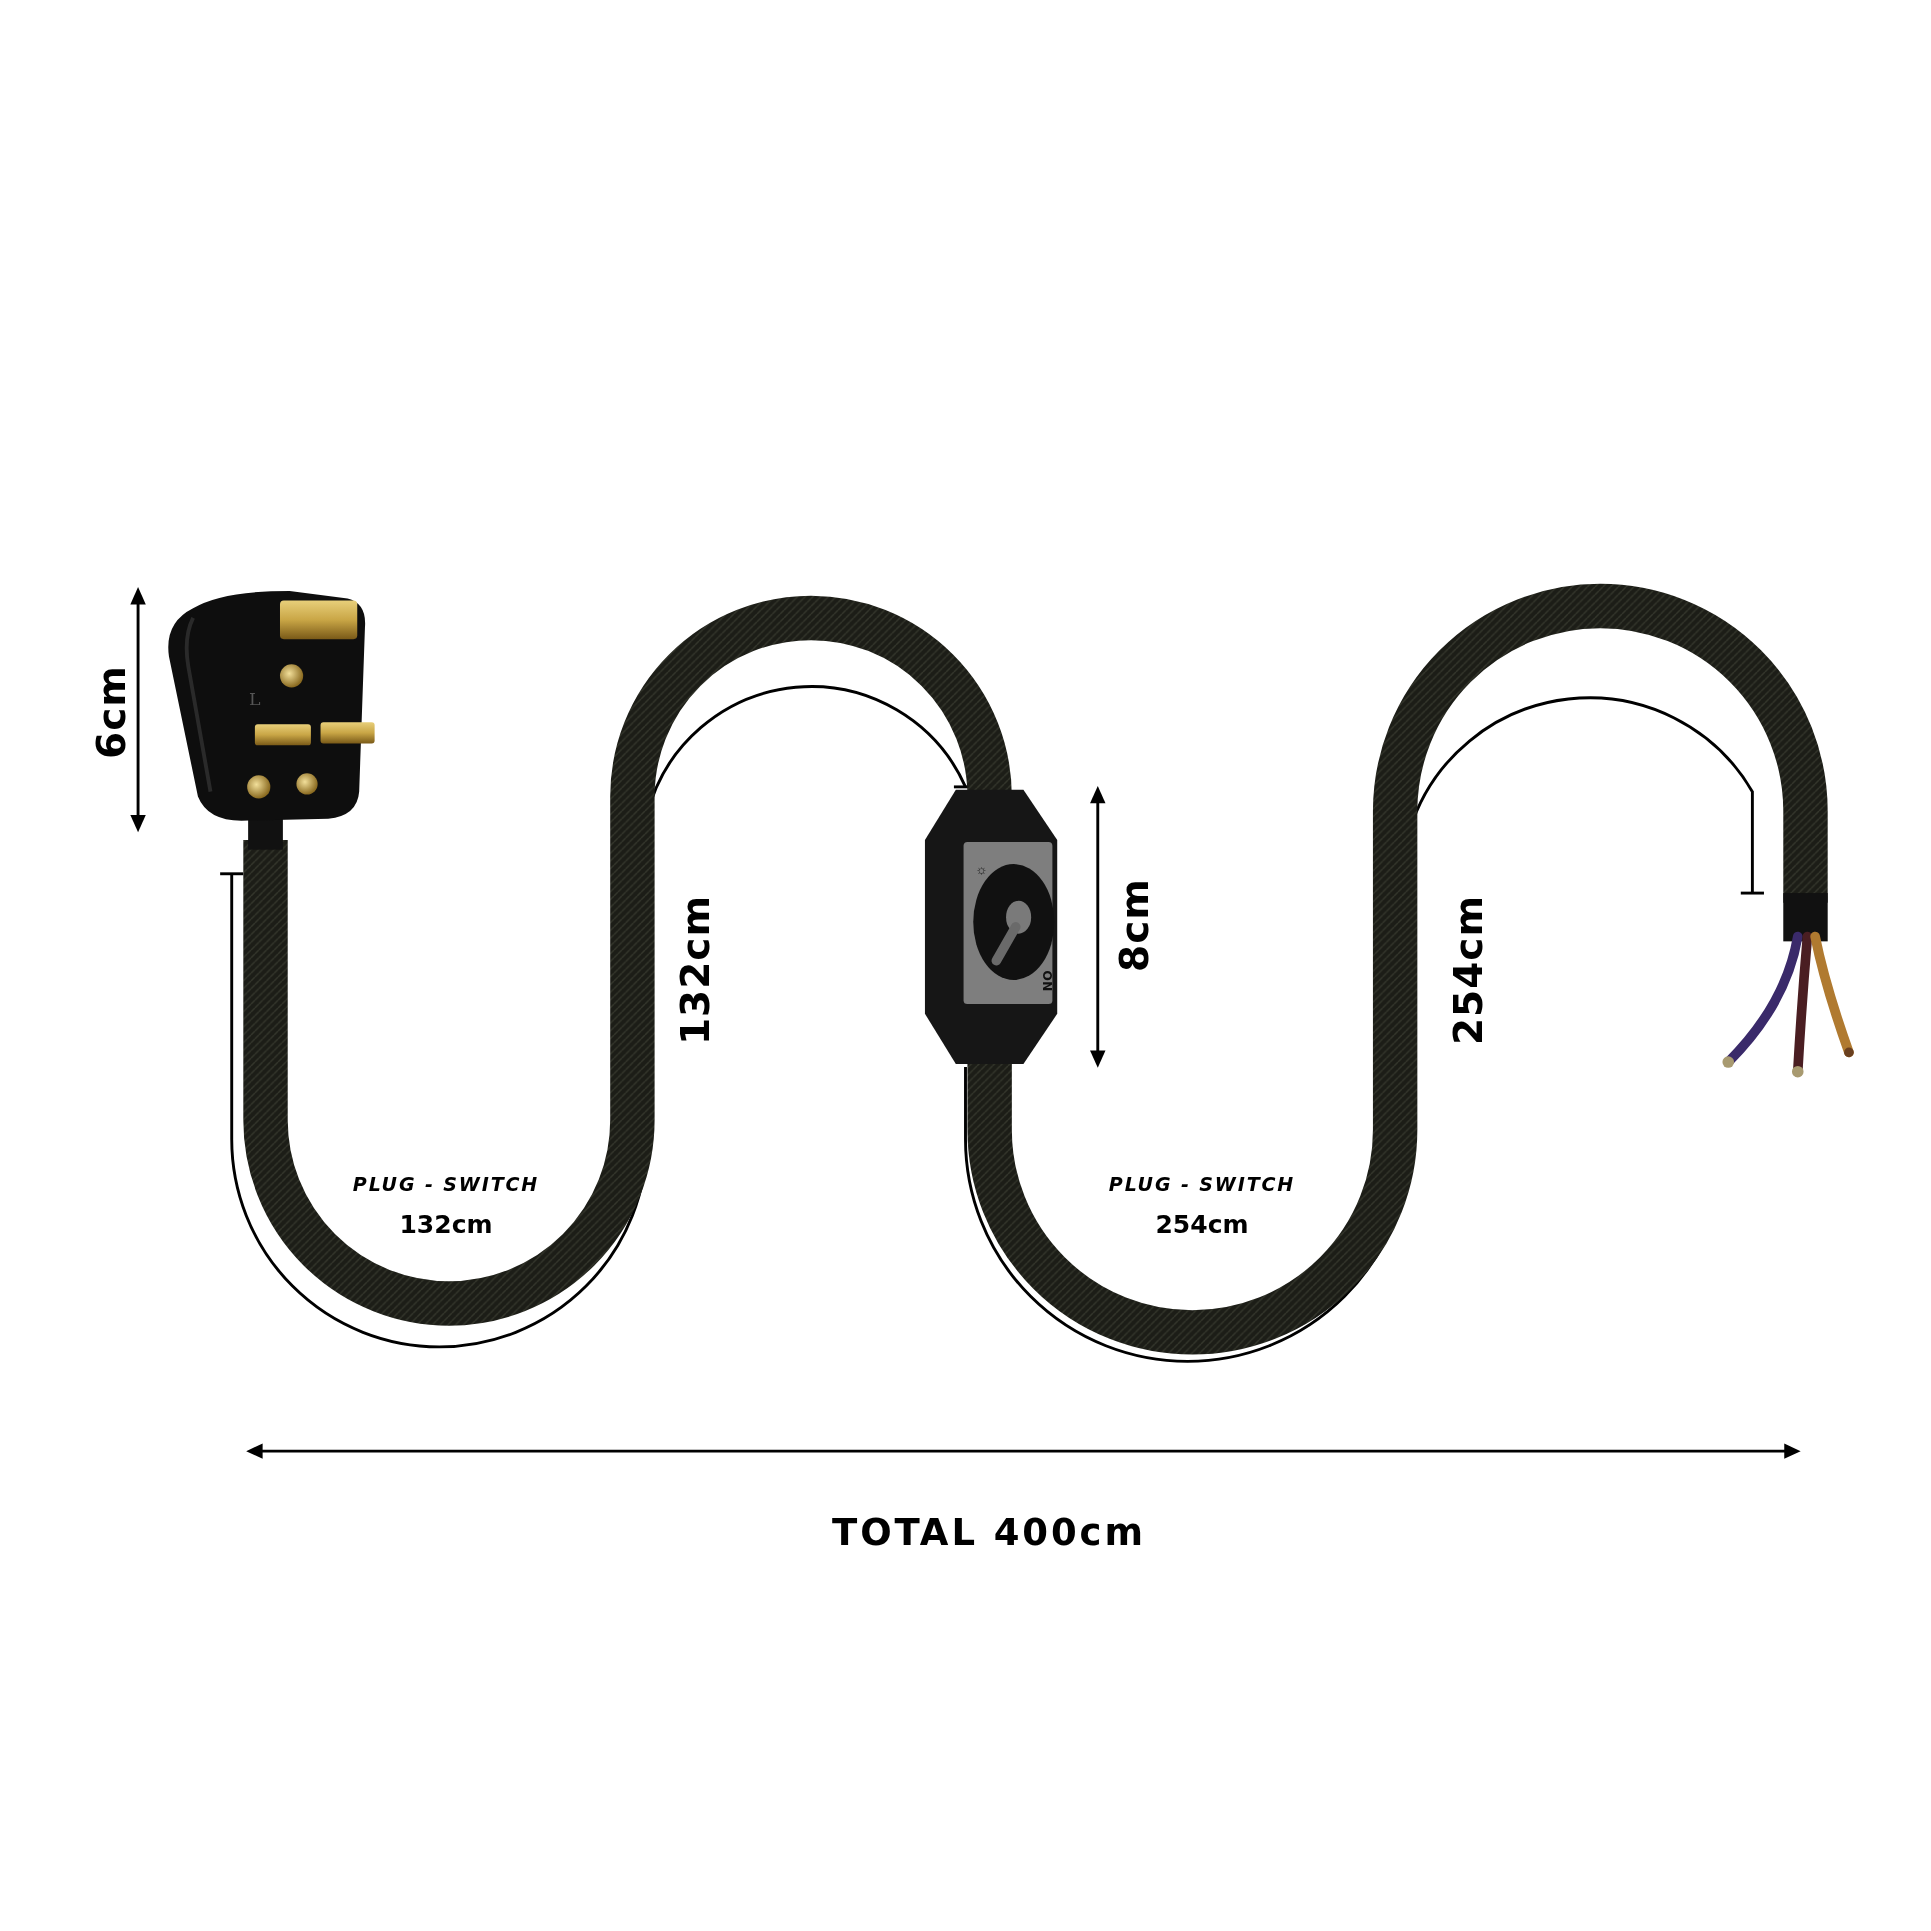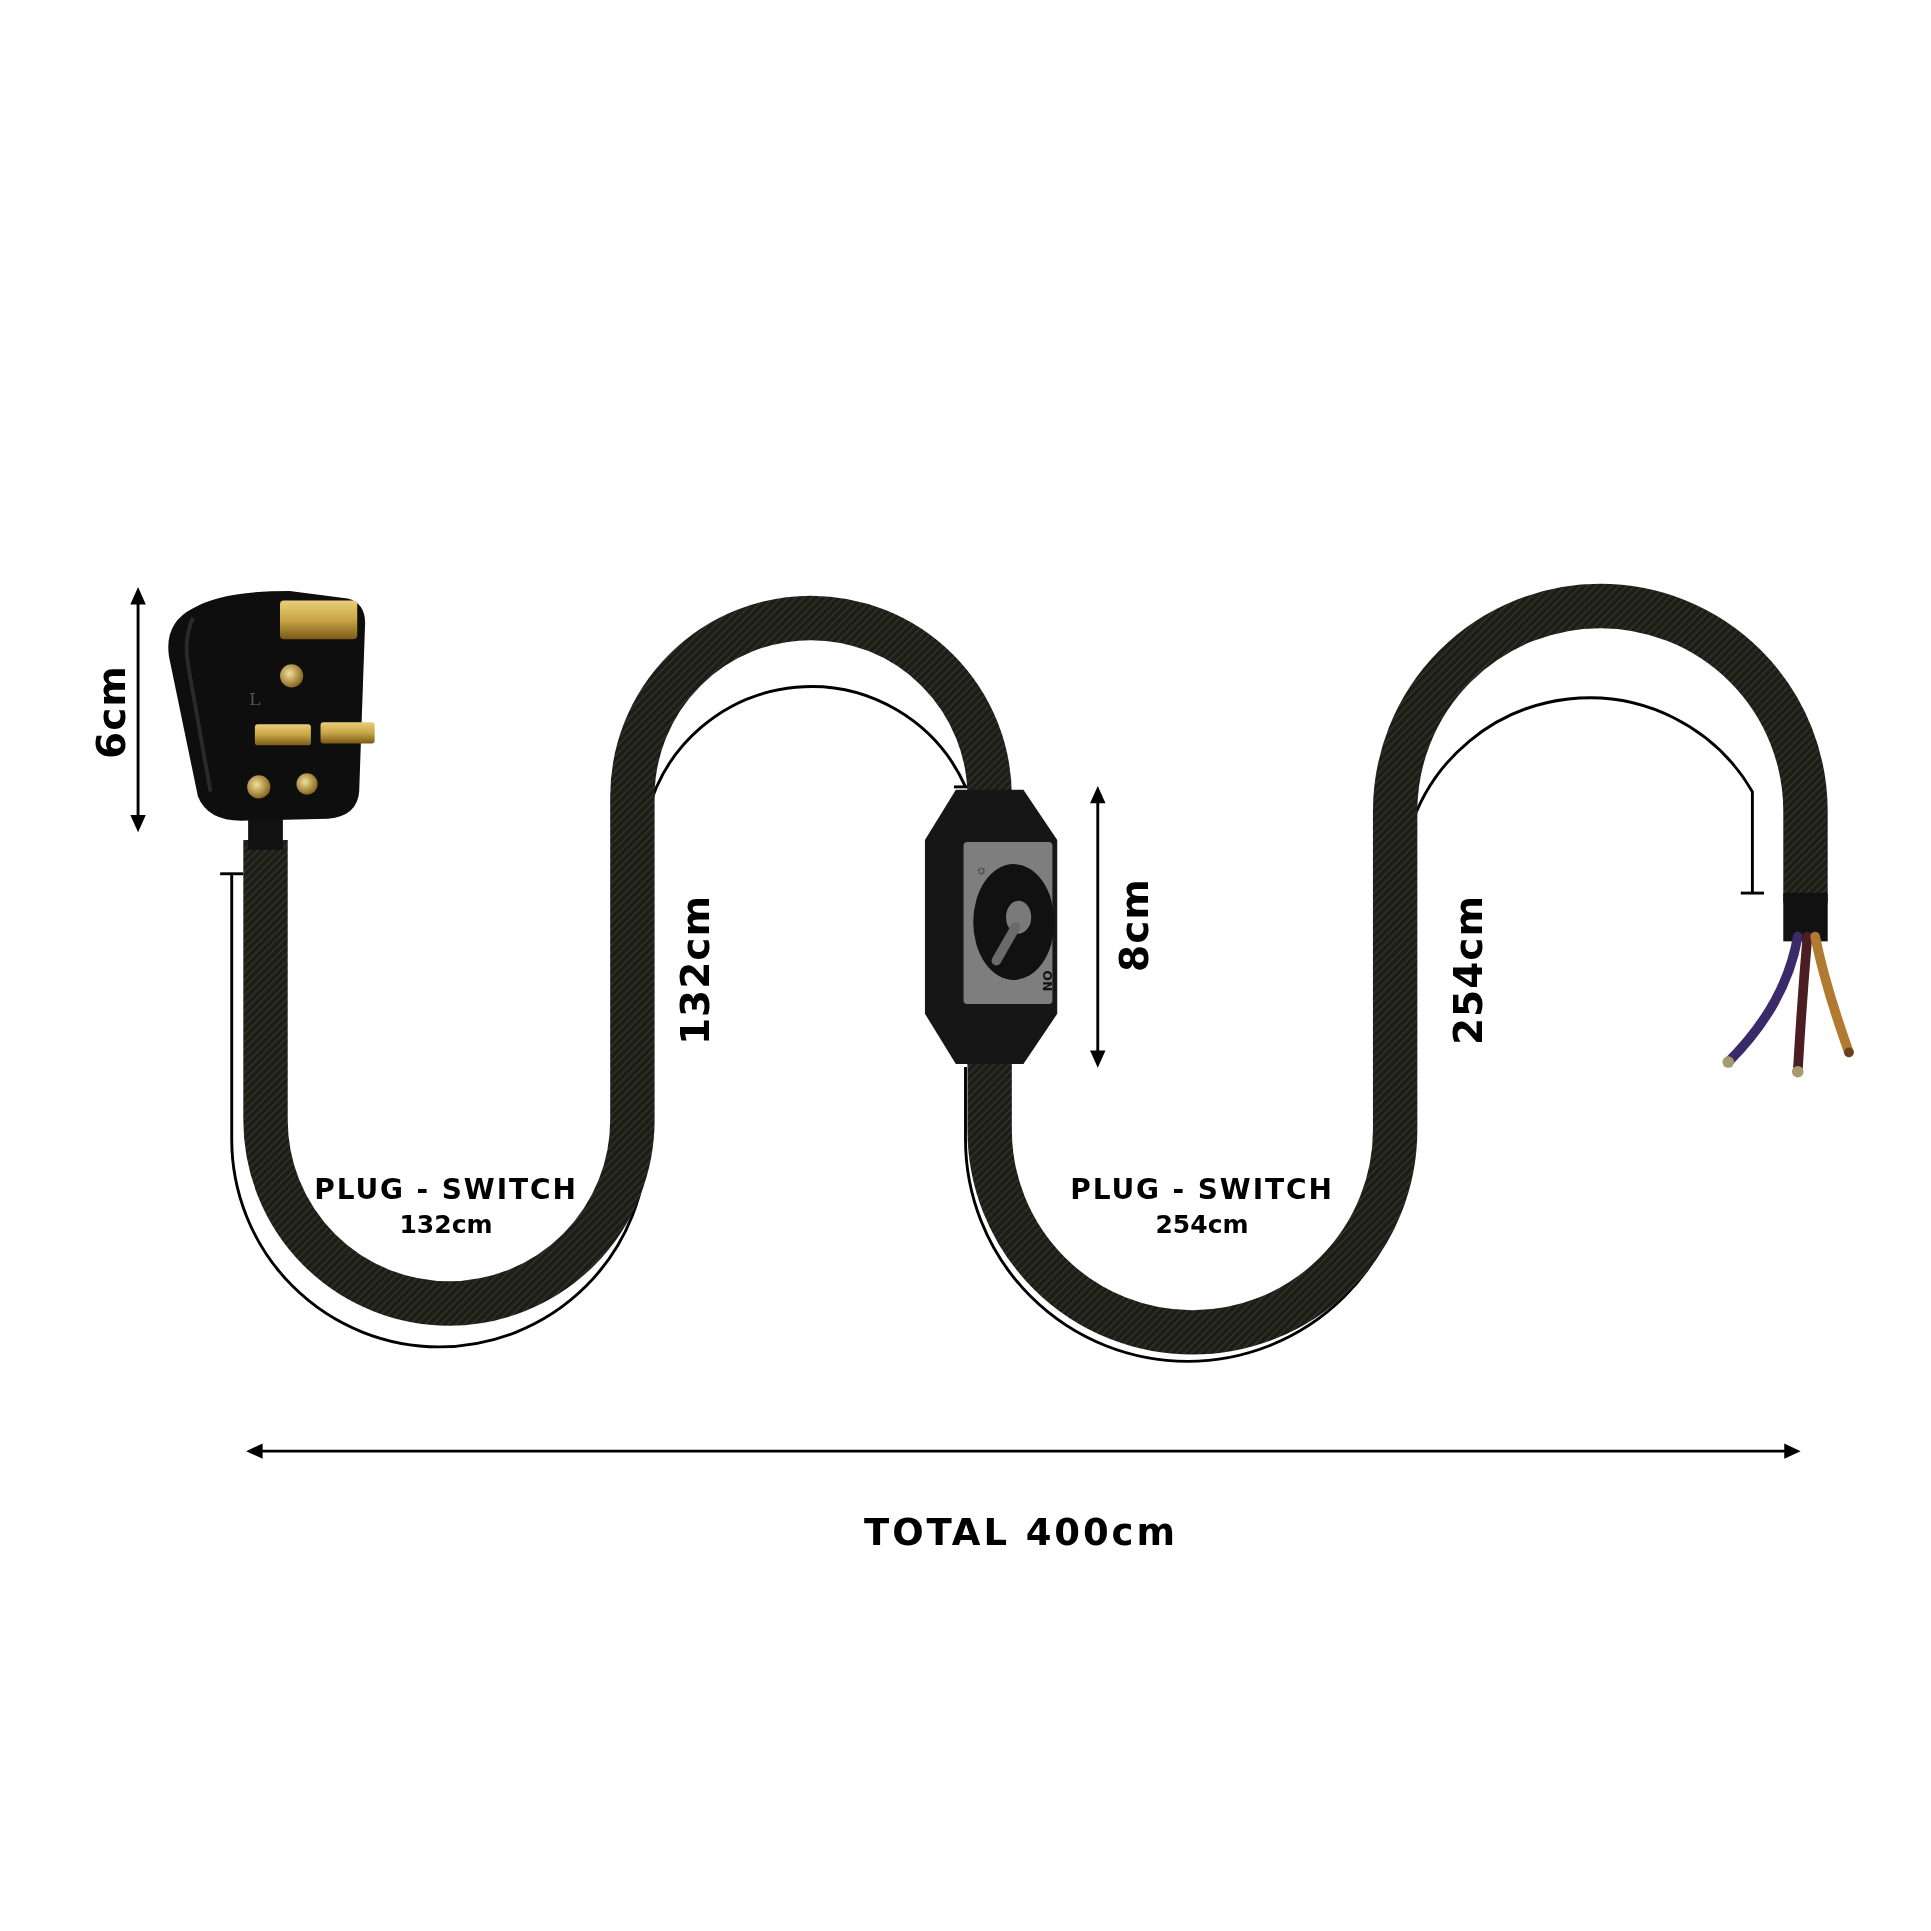--- a/index.html
+++ b/index.html
@@ -1,21 +1,21 @@
 <!DOCTYPE html>
 <html><head>
 <meta charset="utf-8">
 <style>
   html, body { margin: 0; padding: 0; background: #ffffff; }
   body { width: 1931px; height: 1931px; position: relative; overflow: hidden;
          font-family: "Liberation Sans", sans-serif; }
   #stage { position: absolute; left: 0; top: 0; width: 1931px; height: 1931px; }
   .label { position: absolute; font-family: "DejaVu Sans", sans-serif; font-weight: bold; color: #000; white-space: nowrap; }
   .vert { transform: translate(-50%, -50%) rotate(-90deg); transform-origin: center center; font-size: 39px; letter-spacing: 1px; }
-  .seg-title { font-size: 28px; letter-spacing: 1.9px; transform: translateX(-50%); }
+  .seg-title { font-size: 19px; letter-spacing: 1.9px; transform: translateX(-50%); font-style: italic; }
   .seg-len { font-size: 25px; transform: translateX(-50%); }
   .total { font-size: 37px; letter-spacing: 2.9px; transform: translateX(-50%); }
 </style>
 </head>
 <body>
 
 <svg id="stage" width="1931" height="1931" viewBox="0 0 2000 2000" xmlns="http://www.w3.org/2000/svg">
   <defs>
     <pattern id="braid" width="8" height="8" patternUnits="userSpaceOnUse">
       <rect width="8" height="8" fill="#1c1d17"></rect>
@@ -95,14 +95,14 @@
 <div class="label vert" style="left:111px; top:712px;">6cm</div>
 <div class="label vert" style="left:695px; top:970px;">132cm</div>
 <div class="label vert" style="left:1134px; top:925px;">8cm</div>
 <div class="label vert" style="left:1468px; top:970px;">254cm</div>
 
 <div class="label seg-title" style="left:446px; top:1173px;">PLUG - SWITCH</div>
 <div class="label seg-len" style="left:446px; top:1210px;">132cm</div>
 <div class="label seg-title" style="left:1202px; top:1173px;">PLUG - SWITCH</div>
 <div class="label seg-len" style="left:1202px; top:1210px;">254cm</div>
 
-<div class="label total" style="left:1021px; top:1511px;">TOTAL 400cm</div>
+<div class="label total" style="left:989px; top:1511px;">TOTAL 400cm</div>
 
 
 </body></html>

